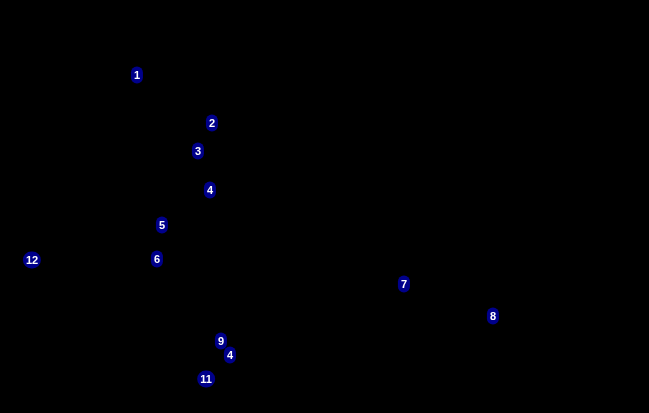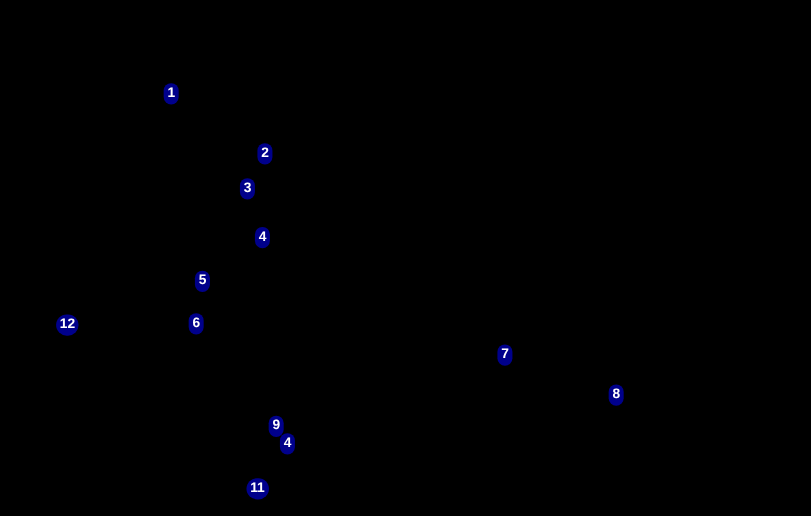--- a/index.html
+++ b/index.html
@@ -40,15 +40,15 @@
     <div class="marker-badge" style="left: 137px; top: 75px; background: rgb(0, 0, 139); color: rgb(255, 255, 255);">1</div>
     <div class="marker-badge" style="left: 212px; top: 123px; background: rgb(0, 0, 139); color: rgb(255, 255, 255);">2</div>
     <div class="marker-badge" style="left: 198px; top: 151px; background: rgb(0, 0, 139); color: rgb(255, 255, 255);">3</div>
     <div class="marker-badge" style="left: 210px; top: 190px; background: rgb(0, 0, 139); color: rgb(255, 255, 255);">4</div>
     <div class="marker-badge" style="left: 162px; top: 225px; background: rgb(0, 0, 139); color: rgb(255, 255, 255);">5</div>
     <div class="marker-badge" style="left: 157px; top: 259px; background: rgb(0, 0, 139); color: rgb(255, 255, 255);">6</div>
     <div class="marker-badge" style="left: 404px; top: 284px; background: rgb(0, 0, 139); color: rgb(255, 255, 255);">7</div>
     <div class="marker-badge" style="left: 493px; top: 316px; background: rgb(0, 0, 139); color: rgb(255, 255, 255);">8</div>
     <div class="marker-badge" style="left: 221px; top: 341px; background: rgb(0, 0, 139); color: rgb(255, 255, 255);">9</div>
     <div class="marker-badge" style="left: 230px; top: 355px; background: rgb(0, 0, 139); color: rgb(255, 255, 255);">4</div>
-    <div class="marker-badge" style="left: 206px; top: 391px; background: rgb(0, 0, 139); color: rgb(255, 255, 255); text-align: center;">11</div>
-    <div class="marker-badge" style="left: 54px; top: 260px; background: rgb(0, 0, 139); color: rgb(255, 255, 255);">12</div>
+    <div class="marker-badge" style="left: 206px; top: 379px; background: rgb(0, 0, 139); color: rgb(255, 255, 255); text-align: center;">11</div>
+    <div class="marker-badge" style="left: 32px; top: 260px; background: rgb(0, 0, 139); color: rgb(255, 255, 255);">12</div>
   </div>
 
 </body></html>

